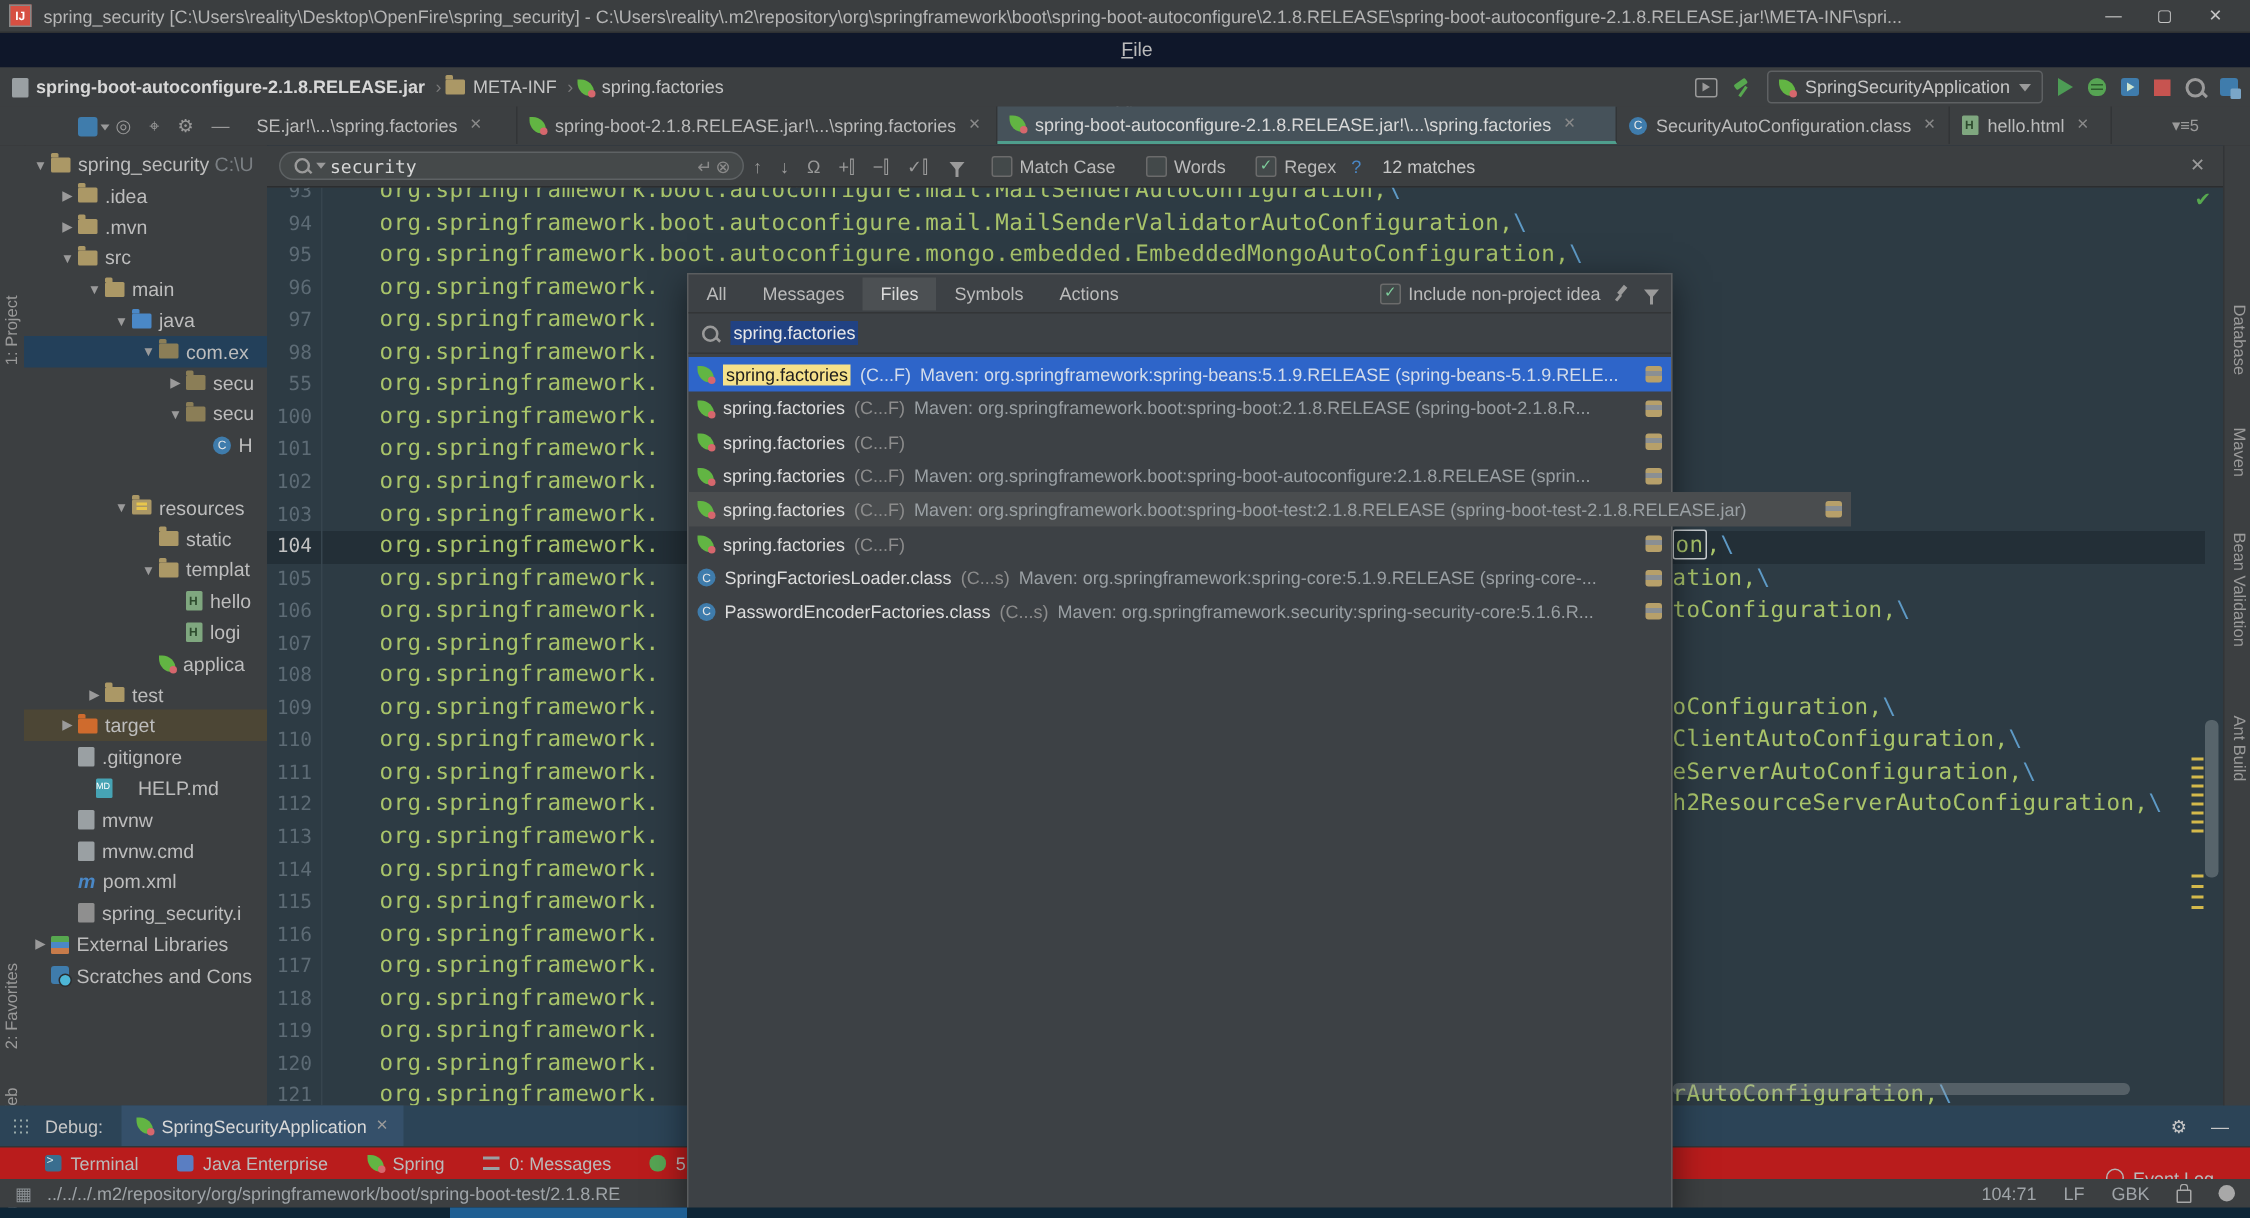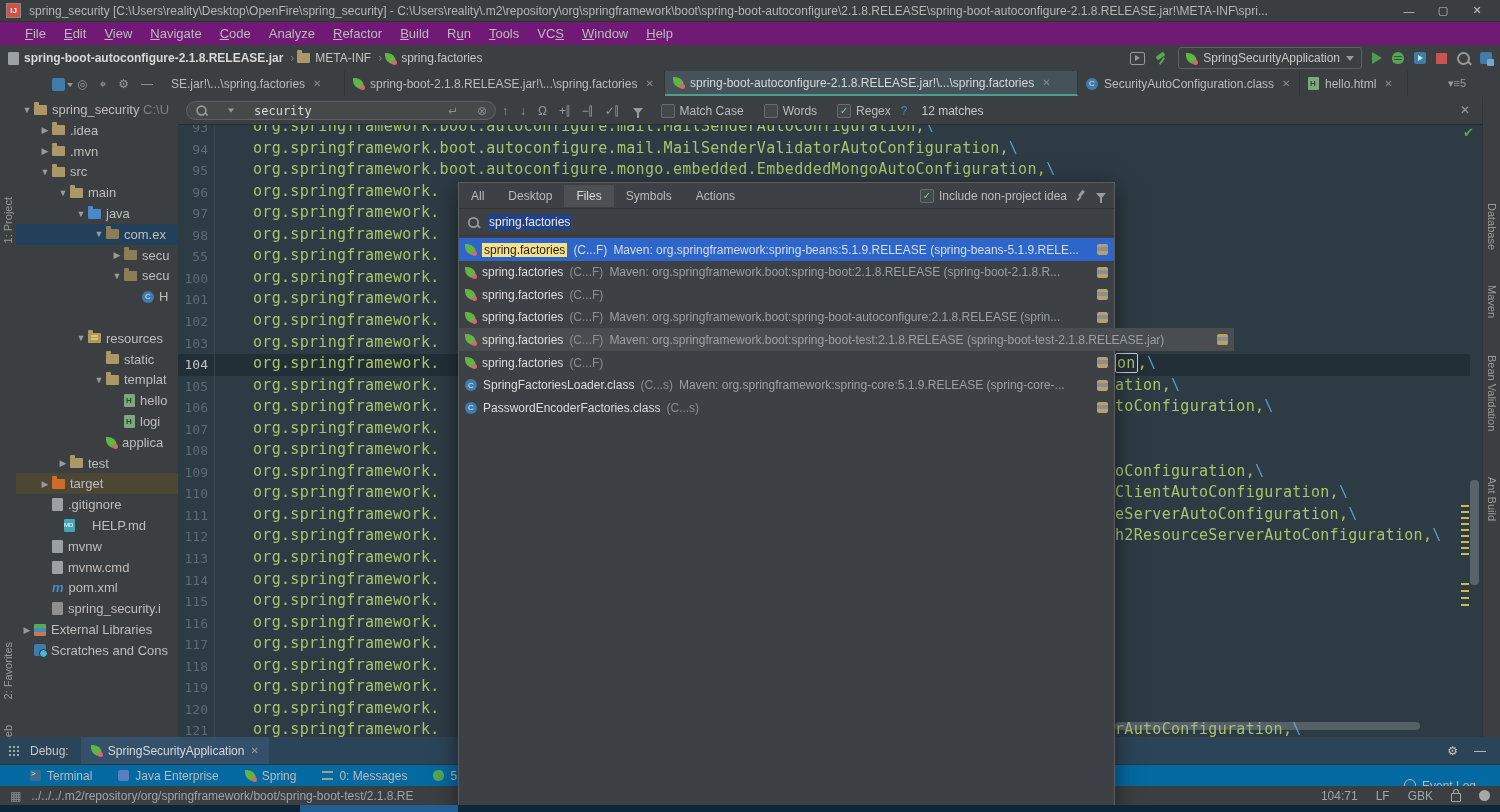--- a/index.html
+++ b/index.html
@@ -8,21 +8,21 @@
   .abs{position:absolute;}
   .row{display:flex;align-items:center;}
   
   #titlebar{left:0;top:0;width:1500px;height:22px;background:#3b3e40;border-bottom:1px solid #2f3133;
             display:flex;align-items:center;padding:0 6px;box-sizing:border-box;}
   #app-icon{width:13px;height:13px;background:#d64f42;border:1px solid #888;color:#fff;font-size:8px;
             display:flex;align-items:center;justify-content:center;font-weight:bold;margin-right:8px;}
   #title-text{color:#b5b5b5;font-size:12px;white-space:nowrap;overflow:hidden;flex:1;}
   .wbtn{width:34px;height:20px;display:flex;align-items:center;justify-content:center;color:#c5c5c5;font-size:11px;}
   
-  #menubar{left:0;top:22px;width:1500px;height:23px;background:#701a75;display:flex;align-items:center;padding-left:16px;box-sizing:border-box;}
+  #menubar{left:0;top:22px;width:1500px;height:23px;background:#0f172a;display:flex;align-items:center;padding-left:16px;box-sizing:border-box;flex-direction:column;}
   .menu-item{padding:3px 9px;color:#bbbbbb;font-size:13px;}
   .menu-item u{text-decoration:underline;}
   
   #navbar{left:0;top:45px;width:1500px;height:26px;background:#3c3f41;display:flex;align-items:center;padding:0 8px;box-sizing:border-box;}
   .crumb{display:flex;align-items:center;gap:5px;margin-right:4px;white-space:nowrap;}
   .crumb .lbl{color:#c5c5c5;}
   .crumb.first .lbl{color:#d8d8d8;font-weight:bold;}
   .crumb-sep{color:#7a7a7a;margin:0 3px;}
   #run-cluster{margin-left:auto;display:flex;align-items:center;gap:10px;}
   #run-combo{display:flex;align-items:center;gap:6px;border:1px solid #5e6163;border-radius:3px;height:20px;padding:0 7px;color:#c7c7c7;}
@@ -77,21 +77,21 @@
   .ficon.h{background:#7fa77f;}
   .ficon.md{background:#46a3b4;} .ficon.md:after{content:"MD";position:absolute;left:0px;top:3px;font-size:6px;color:#fff;}
   .ficon.iml{background:#8f8f8f;}
   .mletter{color:#4a88c7;font-weight:bold;font-style:italic;font-size:13px;margin-right:5px;flex:none;}
   .libicon{width:12px;height:12px;flex:none;margin-right:5px;background:linear-gradient(#57a84f 33%,#4a88c7 33%,#4a88c7 66%,#c77b4a 66%);border-radius:1px;}
   .scricon{width:12px;height:12px;flex:none;margin-right:5px;background:#3f7cac;border-radius:2px;position:relative;}
   .scricon:after{content:"";position:absolute;right:-2px;bottom:-2px;width:7px;height:7px;border-radius:50%;background:#4db6d6;border:1px solid #2b2d2f;}
   
   #editor{left:178px;top:97px;width:1304px;height:640px;background:#2d3b44;overflow:hidden;}
   #findbar{position:absolute;left:0;top:0;width:1304px;height:27px;background:#3c3f41;border-bottom:1px solid #2b2d2f;display:flex;align-items:center;}
-  #find-field{position:relative;margin-left:8px;width:310px;height:19px;border:1px solid #5e6264;border-radius:10px;background:#45494a;display:flex;align-items:center;padding:0 8px;gap:19px;box-sizing:border-box;}
+  #find-field{position:relative;margin-left:8px;width:310px;height:19px;border:1px solid #5e6264;border-radius:10px;background:#45494a;display:flex;align-items:center;padding:0 8px;gap:2px;box-sizing:border-box;}
   #find-field .q{color:#d8d8d8;font-family:"DejaVu Sans Mono",monospace;font-size:12px;flex:1;}
   .fbicon{color:#9a9a9a;margin:0 6px;font-size:12px;}
   .fbcheck{display:flex;align-items:center;gap:5px;margin:0 10px;color:#bbbbbb;}
   .cbox{width:12px;height:12px;border:1px solid #6b6b6b;border-radius:2px;background:#43494a;display:flex;align-items:center;justify-content:center;color:#7ece9c;font-size:10px;}
   #matches{color:#c7c7c7;margin-left:14px;}
   #find-close{position:absolute;right:12px;top:6px;color:#9a9a9a;}
   .codeline{position:absolute;height:22px;font-family:"DejaVu Sans Mono",monospace;font-size:15px;letter-spacing:0.3px;color:#a9c46a;white-space:pre;}
   .lnum{position:absolute;width:30px;text-align:right;font-family:"DejaVu Sans Mono",monospace;font-size:13px;color:#5d6b75;height:22px;line-height:22px;}
   .lnum.cur{color:#c2c2c2;}
   .curband{position:absolute;left:0;width:1292px;height:22px;background:#232f37;}
@@ -125,21 +125,21 @@
   .rrow .fdetail{color:#9aa0a4;}
   .rrow.sel .fpath,.rrow.sel .fdetail{color:#d3dcea;}
   .jar{margin-left:auto;width:11px;height:11px;flex:none;background:linear-gradient(#b7a06a 30%,#8a8f93 30%,#8a8f93 60%,#b7a06a 60%);border-radius:2px;}
   
   #debugbar{left:0;top:737px;width:1500px;height:27px;background:#2c4457;display:flex;align-items:center;}
   #debug-grip{width:12px;height:12px;margin:0 10px 0 8px;background:radial-gradient(circle 1px,#9aa 1px,transparent 1px);background-size:4px 4px;}
   #debug-label{color:#c7c7c7;margin-right:12px;}
   #debug-tab{display:flex;align-items:center;gap:6px;background:#35506a;height:27px;padding:0 10px;color:#d8d8d8;}
   #debugbar .right{margin-left:auto;display:flex;align-items:center;gap:16px;padding-right:14px;color:#c7c7c7;}
   
-  #bottomstripe{left:0;top:764px;width:1500px;height:22px;background:#0369a1;border-top:1px solid #323537;display:flex;align-items:center;gap:26px;padding-left:30px;box-sizing:border-box;}
+  #bottomstripe{left:0;top:764px;width:1500px;height:22px;background:#b91c1c;border-top:1px solid #323537;display:flex;align-items:center;gap:26px;padding-left:30px;box-sizing:border-box;}
   .bitem{display:flex;align-items:center;gap:6px;color:#bbbbbb;font-size:12px;white-space:nowrap;}
   .bico{width:11px;height:11px;border-radius:2px;background:#9aa0a3;position:relative;}
   .bico.term{background:#3a6e8f;} .bico.term:after{content:">";position:absolute;left:1px;top:-1px;color:#d8e8e8;font-size:8px;}
   .bico.jee{background:#5a7ec2;} .bico.msg{background:transparent;border-top:2px solid #9aa0a3;border-bottom:2px solid #9aa0a3;height:5px;border-radius:0;}
   .bico.bugm{background:#56a453;border-radius:5px;}
   #eventlog{margin-left:auto;display:flex;align-items:flex-start;gap:6px;padding-right:24px;color:#bbbbbb;margin-top:20px;}
   .bell{width:10px;height:10px;border:1.5px solid #b5b5b5;border-radius:50% 50% 50% 0;}
   
   #statusbar{left:0;top:786px;width:1500px;height:19px;background:#3c3f41;display:flex;align-items:center;padding:0 10px;box-sizing:border-box;color:#9fa4a8;}
   #status-right{margin-left:auto;display:flex;align-items:center;gap:18px;}
@@ -517,21 +517,21 @@
         </span>
       <span style="color:#4a88c7">?</span>
       <span id="matches">12 matches</span>
       <span id="find-close">✕</span>
     </div>
   </div>
 
   <div class="abs" id="popup">
     <div id="popup-tabs">
       <span class="ptab">All</span>
-        <span class="ptab">Desktop</span>
+        <span class="ptab">Messages</span>
         <span class="ptab sel">Files</span>
         <span class="ptab">Symbols</span>
         <span class="ptab">Actions</span>
         <span class="right">
         <span class="fbcheck" style="margin:0">
           <span class="cbox">✓</span>
             <span>Include non-project idea</span>
           </span>
         <span class="pin"></span>
         <span class="funnel"></span>
@@ -586,20 +586,21 @@
           <span class="cicon" style="margin: 0px;">C</span>
           <span class="fname">SpringFactoriesLoader.class</span>
           <span class="fpath">(C...s)</span>
           <span class="fdetail">Maven: org.springframework:spring-core:5.1.9.RELEASE (spring-core-...</span>
           <span class="jar"></span>
         </div>
         <div class="rrow" style="top: 213.2px; position: absolute;">
           <span class="cicon" style="margin: 0px;">C</span>
           <span class="fname">PasswordEncoderFactories.class</span>
           <span class="fpath">(C...s)</span>
+          <span class="fdetail">Maven: org.springframework.security:spring-security-core:5.1.6.R...</span>
           <span class="jar"></span>
         </div>
       </div>
   </div>
 
   <div class="abs" id="debugbar">
     <span id="debug-grip"></span>
     <span id="debug-label">Debug:</span>
     <span id="debug-tab">
       <span class="leaf" style="margin:0"></span>

